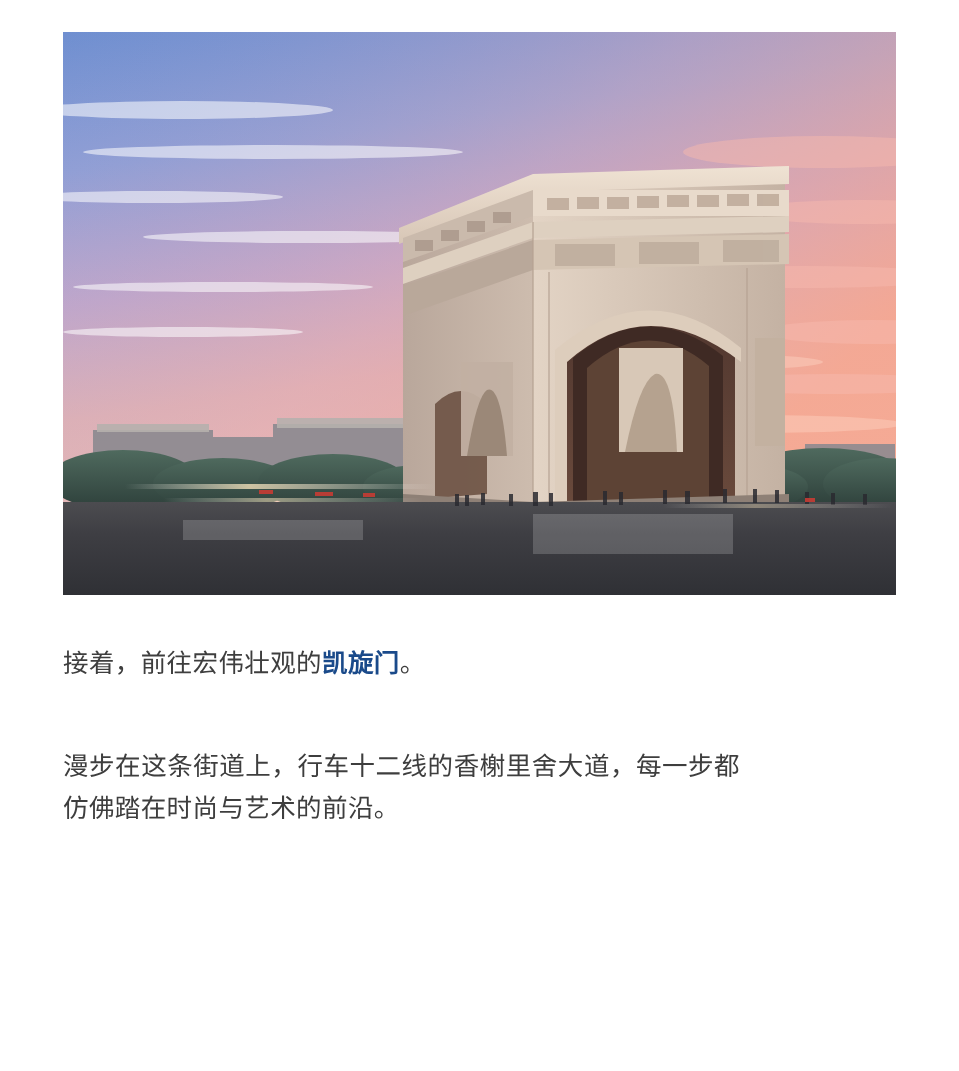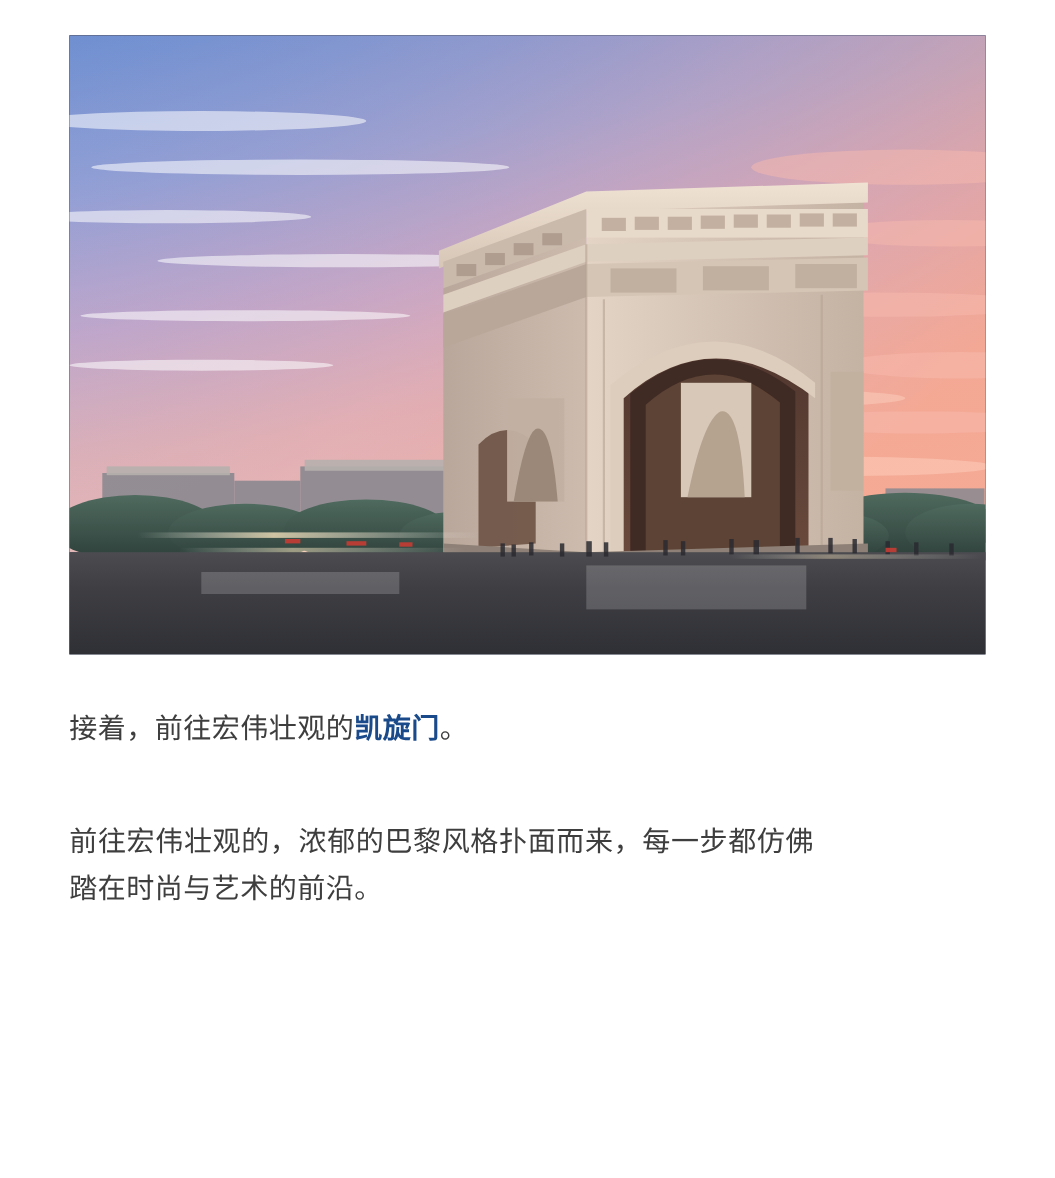--- a/index.html
+++ b/index.html
@@ -257,15 +257,15 @@
       <g opacity="0.18" fill="#ffffff">
         <rect x="470" y="482" width="200" height="40"></rect>
         <rect x="120" y="488" width="180" height="20"></rect>
       </g>
     </svg>
   </div>
 
   <p class="para lead"><span>接着，前往宏伟壮观的</span><span class="highlight">凯旋门</span><span>。</span></p>
 
 
-  <p class="para body2">前往宏伟壮观的，浓郁的巴黎风格扑面而来，每一步都仿佛踏在时尚与艺术的前沿。</p>
+  <p class="para body2">漫步在这条街道上，行车十二线的香榭里舍大道，每一步都仿佛踏在时尚与艺术的前沿。</p>
 
 </div>
 
 </body></html>

